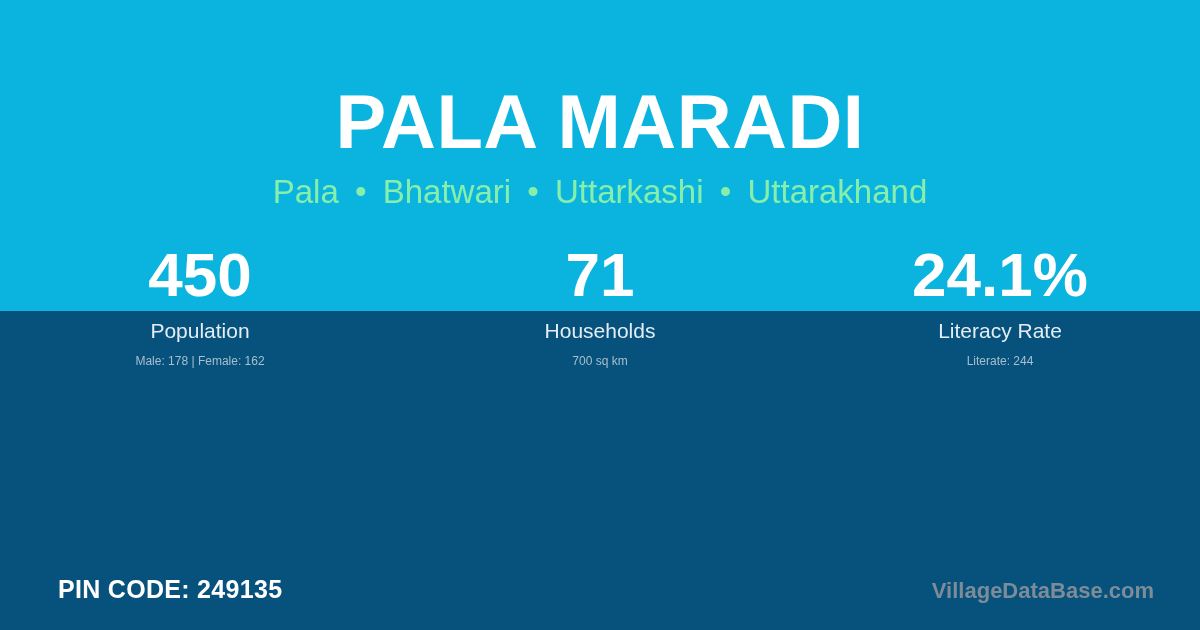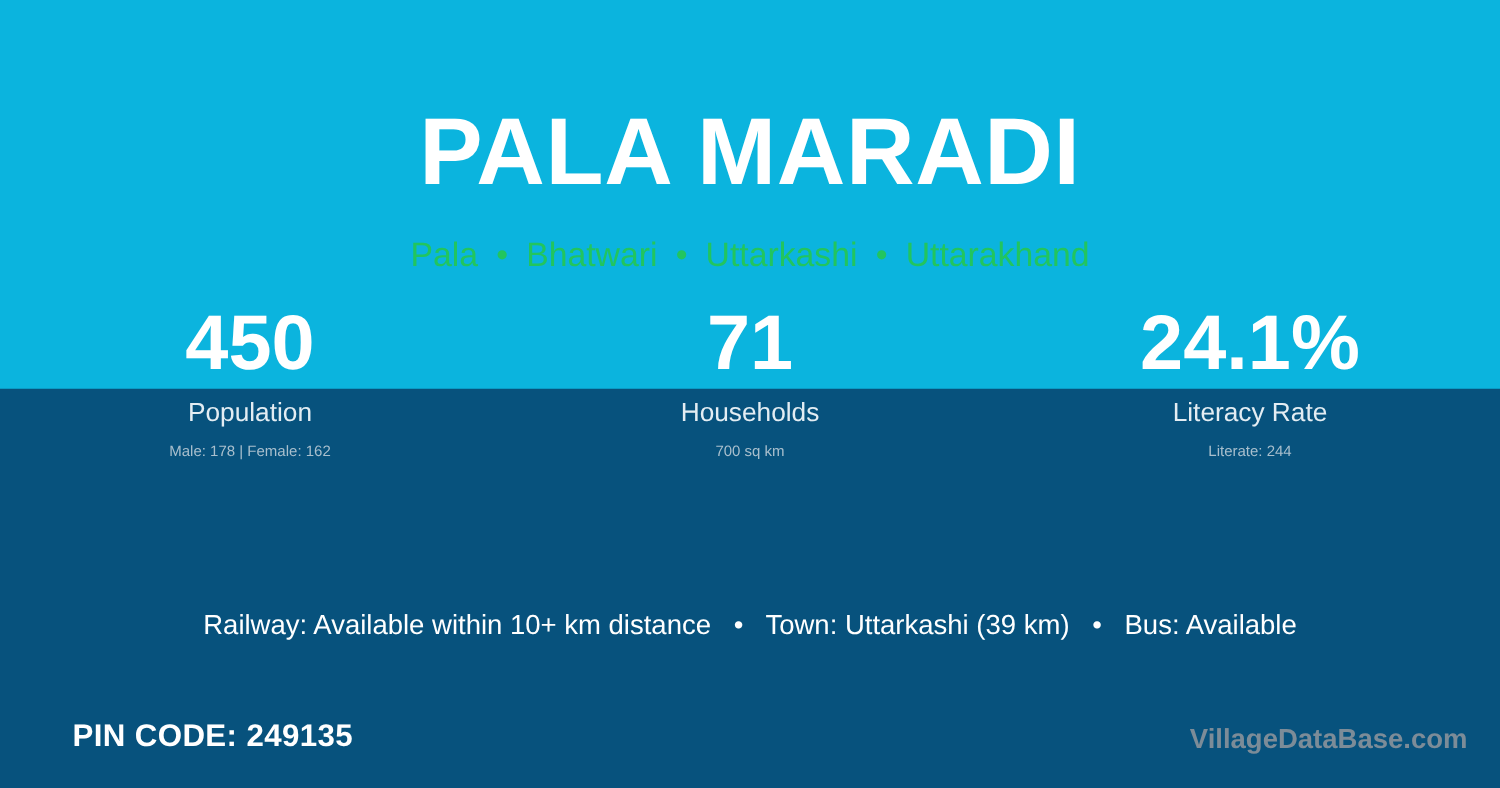--- a/index.html
+++ b/index.html
@@ -41,26 +41,26 @@
   .village-title {
     margin: 0;
     padding-top: 82px;
     font-size: 76px;
     font-weight: bold;
     line-height: 1.04;
     letter-spacing: 0.5px;
     color: #ffffff;
   }
   .village-location {
-    margin: 16px;
+    margin: 0;
     padding-top: 11px;
-    font-size: 27px;
+    font-size: 33px;
     font-weight: normal;
     line-height: 1.2;
-    color: #22c55e;
+    color: #86efac;
   }
   .loc-sep {
     padding: 0 7px;
   }
 
   
   .stats {
     position: absolute;
     left: 0;
     top: 243px;
@@ -122,21 +122,21 @@
     left: 30px;
     top: 3px;
     font-size: 25px;
     font-weight: bold;
     letter-spacing: 0.3px;
     color: #ffffff;
     margin-left: 28px;
   }
   .watermark {
     position: absolute;
-    right: 26px;
+    right: 46px;
     top: 6px;
     font-size: 22px;
     font-weight: bold;
     color: #7c8c98;
   }
 </style>
 </head>
 <body>
 
 <div class="card">
@@ -171,26 +171,19 @@
     </div>
 
     <div class="stat">
       <div class="stat-value">24.1%</div>
       <div class="stat-label">Literacy Rate</div>
       <div class="stat-sub">Literate: 244</div>
     </div>
 
   </div>
 
-  <div class="facilities">
-    <span>Railway: Available within 10+ km distance</span>
-    <span class="fac-sep">•</span>
-    <span>Town: Uttarkashi (39 km)</span>
-    <span class="fac-sep">•</span>
-    <span>Bus: Available</span>
-  </div>
 
   <div class="footer">
     <div class="pin-code">PIN CODE: 249135</div>
     <div class="watermark">VillageDataBase.com</div>
   </div>
 
 </div>
 
 </body></html>

